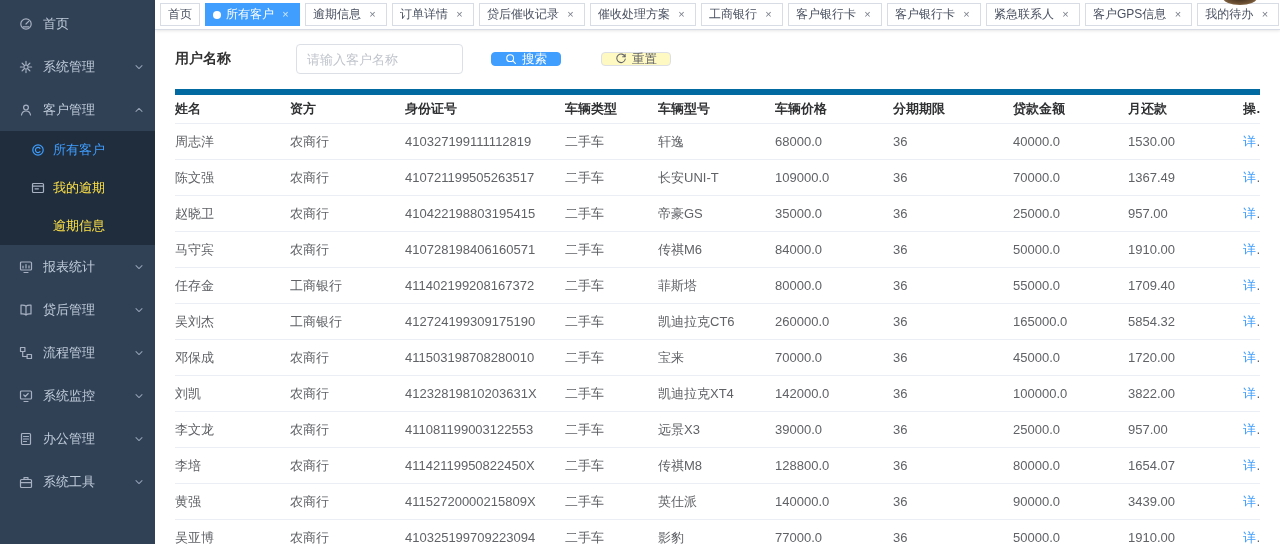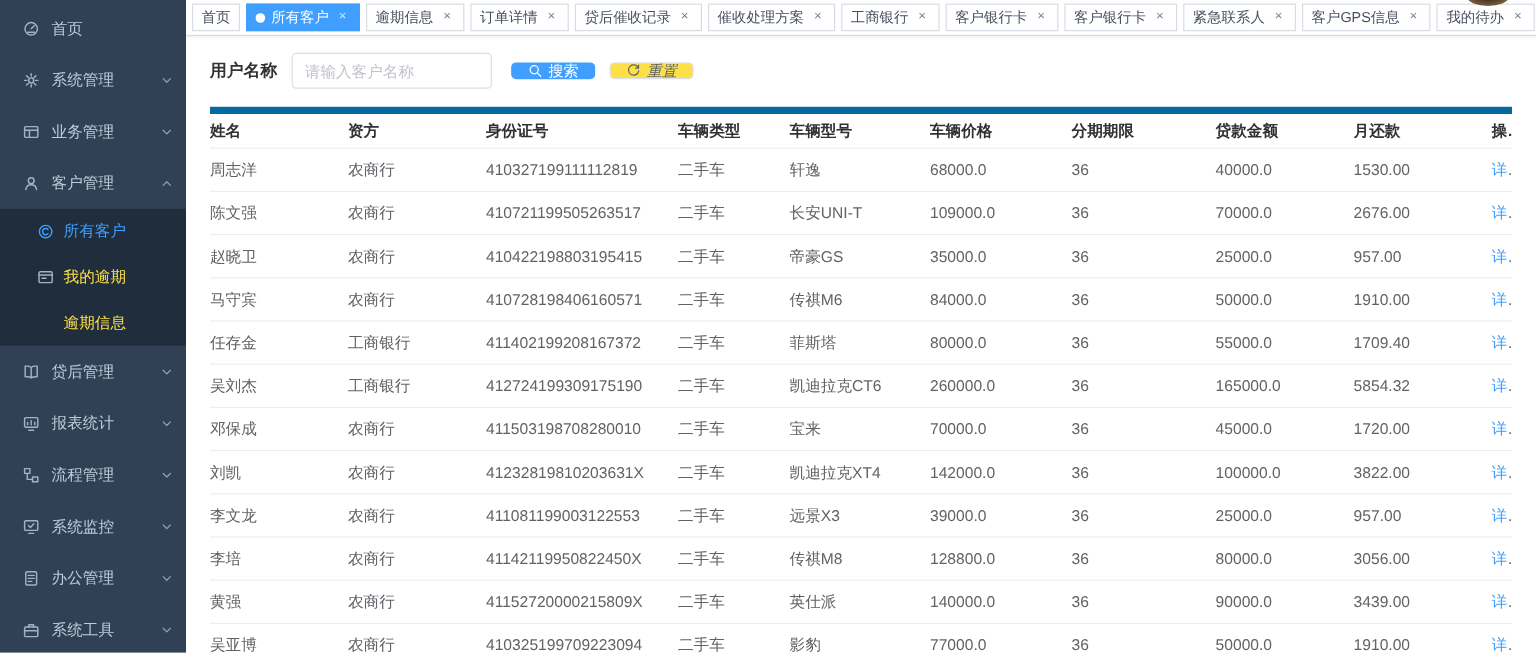--- a/index.html
+++ b/index.html
@@ -28,30 +28,30 @@
     display:flex;align-items:center;padding-left:5px;overflow:hidden;white-space:nowrap;position:relative;z-index:2;}
   .tag{display:inline-flex;align-items:center;height:23px;line-height:21px;border:1px solid #d8dce5;background:#fff;
     color:#495060;font-size:12px;padding:0 7px;margin-right:5px;cursor:pointer;box-sizing:border-box;flex:none;}
   .tag .dot{width:8px;height:8px;border-radius:50%;background:#fff;margin-right:5px;display:none;}
   .tag.active{background:#409eff;border-color:#409eff;color:#fff;}
   .tag.active .dot{display:inline-block;}
   .tag .tag-close{margin-left:5px;font-size:11px;width:13px;height:13px;line-height:12px;text-align:center;border-radius:50%;color:inherit;opacity:.75;}
 
   
   .content{flex:1;background:#fff;overflow:hidden;}
-  .search-bar{display:flex;align-items:center;margin:14px 20px 0;}
+  .search-bar{display:flex;align-items:center;margin:14px 20px 0;gap:12px;}
   .search-bar label{font-size:14px;font-weight:bold;color:#333;margin-right:12px;}
   .search-bar input{width:145px;height:28px;border:1px solid #dcdfe6;border-radius:4px;padding:0 10px;font-size:13px;color:#606266;outline:none;
-    font-family:inherit;}
+    font-family:inherit;margin-left:41px;}
   .search-bar input::placeholder{color:#c0c4cc;}
   .btn{display:inline-flex;align-items:center;height:14px;border-radius:4px;font-size:12.5px;padding:0 13px;cursor:pointer;box-sizing:border-box;
     font-family:inherit;}
   .btn .ic{width:12px;height:12px;display:inline-flex;margin-right:5px;}
   .btn.primary{background:#409eff;border:1px solid #409eff;color:#fff;margin-left:16px;}
-  .btn.plain{background:#fde047;border:1px solid #dcdfe6;color:#606266;margin-left:12px;font-style:italic;}
+  .btn.plain{background:#fef9c3;border:1px solid #dcdfe6;color:#606266;margin-left:28px;}
 
   
   .table{margin:15px 20px 0;}
   .trow{display:grid;grid-template-columns:115px 115px 160px 93px 117px 118px 120px 115px 115px 1fr;
     align-items:center;height:35px;border-bottom:1px solid #ebeef5;font-size:13px;color:#606266;}
   .trow .cell{white-space:nowrap;overflow:hidden;text-overflow:ellipsis;padding-right:6px;}
   .trow .cell:last-child{text-align:right;padding-right:0;}
   .trow.thead{height:28px;border-top:6px solid #0369a1;font-weight:bold;color:#303133;}
   .detail-link{color:#409eff;cursor:pointer;text-decoration:none;}
 </style>
@@ -72,34 +72,20 @@
         <span class="mi-label">首页</span>
       </div>
       <div class="menu-item">
         <span class="mi-icon">
           <svg width="100%" height="100%" viewBox="0 0 14 14" fill="none" stroke="currentColor" stroke-width="1.2" stroke-linecap="round" stroke-linejoin="round">
             <circle cx="7" cy="7" r="2.1"></circle>
             <path d="M7 1.4v2M7 10.6v2M1.4 7h2M10.6 7h2M3.1 3.1l1.4 1.4M9.5 9.5l1.4 1.4M10.9 3.1L9.5 4.5M4.5 9.5l-1.4 1.4"></path>
           </svg>
         </span>
         <span class="mi-label">系统管理</span>
-        <span class="mi-arrow">
-          <svg width="100%" height="100%" viewBox="0 0 14 14" fill="none" stroke="currentColor" stroke-width="1.2" stroke-linecap="round" stroke-linejoin="round">
-            <path d="M3.5 5.3L7 8.8l3.5-3.5"></path>
-          </svg>
-        </span>
-      </div>
-      <div class="menu-item">
-        <span class="mi-icon">
-          <svg width="100%" height="100%" viewBox="0 0 14 14" fill="none" stroke="currentColor" stroke-width="1.2" stroke-linecap="round" stroke-linejoin="round">
-            <rect x="1.5" y="2.5" width="11" height="9" rx="1"></rect>
-            <path d="M1.5 5.5h11M5.5 5.5v6"></path>
-          </svg>
-        </span>
-        <span class="mi-label">业务管理</span>
         <span class="mi-arrow">
           <svg width="100%" height="100%" viewBox="0 0 14 14" fill="none" stroke="currentColor" stroke-width="1.2" stroke-linecap="round" stroke-linejoin="round">
             <path d="M3.5 5.3L7 8.8l3.5-3.5"></path>
           </svg>
         </span>
       </div>
       <div class="menu-item">
         <span class="mi-icon">
           <svg width="100%" height="100%" viewBox="0 0 14 14" fill="none" stroke="currentColor" stroke-width="1.2" stroke-linecap="round" stroke-linejoin="round">
             <circle cx="7" cy="4.6" r="2.4"></circle>
@@ -133,38 +119,38 @@
           <span class="mi-label">我的逾期</span>
         </div>
         <div class="submenu-item">
           <span class="mi-icon"></span>
           <span class="mi-label">逾期信息</span>
         </div>
       </div>
       <div class="menu-item">
         <span class="mi-icon">
           <svg width="100%" height="100%" viewBox="0 0 14 14" fill="none" stroke="currentColor" stroke-width="1.2" stroke-linecap="round" stroke-linejoin="round">
-            <path d="M7 3.2C5.9 2.2 4 2 2 2.2v8.8c2-.2 3.9 0 5 1 1.1-1 3-1.2 5-1V2.2C10 2 8.1 2.2 7 3.2v8.8"></path>
-          </svg>
-        </span>
-        <span class="mi-label">贷后管理</span>
-        <span class="mi-arrow">
-          <svg width="100%" height="100%" viewBox="0 0 14 14" fill="none" stroke="currentColor" stroke-width="1.2" stroke-linecap="round" stroke-linejoin="round">
-            <path d="M3.5 5.3L7 8.8l3.5-3.5"></path>
-          </svg>
-        </span>
-      </div>
-      <div class="menu-item">
-        <span class="mi-icon">
-          <svg width="100%" height="100%" viewBox="0 0 14 14" fill="none" stroke="currentColor" stroke-width="1.2" stroke-linecap="round" stroke-linejoin="round">
             <rect x="1.5" y="2" width="11" height="8" rx="1"></rect>
             <path d="M4 8V6M7 8V4.5M10 8V5.8M5 12.5h4"></path>
           </svg>
         </span>
         <span class="mi-label">报表统计</span>
+        <span class="mi-arrow">
+          <svg width="100%" height="100%" viewBox="0 0 14 14" fill="none" stroke="currentColor" stroke-width="1.2" stroke-linecap="round" stroke-linejoin="round">
+            <path d="M3.5 5.3L7 8.8l3.5-3.5"></path>
+          </svg>
+        </span>
+      </div>
+      <div class="menu-item">
+        <span class="mi-icon">
+          <svg width="100%" height="100%" viewBox="0 0 14 14" fill="none" stroke="currentColor" stroke-width="1.2" stroke-linecap="round" stroke-linejoin="round">
+            <path d="M7 3.2C5.9 2.2 4 2 2 2.2v8.8c2-.2 3.9 0 5 1 1.1-1 3-1.2 5-1V2.2C10 2 8.1 2.2 7 3.2v8.8"></path>
+          </svg>
+        </span>
+        <span class="mi-label">贷后管理</span>
         <span class="mi-arrow">
           <svg width="100%" height="100%" viewBox="0 0 14 14" fill="none" stroke="currentColor" stroke-width="1.2" stroke-linecap="round" stroke-linejoin="round">
             <path d="M3.5 5.3L7 8.8l3.5-3.5"></path>
           </svg>
         </span>
       </div>
       <div class="menu-item">
         <span class="mi-icon">
           <svg width="100%" height="100%" viewBox="0 0 14 14" fill="none" stroke="currentColor" stroke-width="1.2" stroke-linecap="round" stroke-linejoin="round">
             <rect x="1.5" y="1.5" width="4.4" height="4"></rect>
@@ -330,21 +316,21 @@
             </div>
             <div class="trow">
               <span class="cell">陈文强</span>
               <span class="cell">农商行</span>
               <span class="cell">410721199505263517</span>
               <span class="cell">二手车</span>
               <span class="cell">长安UNI-T</span>
               <span class="cell">109000.0</span>
               <span class="cell">36</span>
               <span class="cell">70000.0</span>
-              <span class="cell">2676.00</span>
+              <span class="cell">1367.49</span>
               <span class="cell"><a class="detail-link">详情</a></span>
             </div>
             <div class="trow">
               <span class="cell">赵晓卫</span>
               <span class="cell">农商行</span>
               <span class="cell">410422198803195415</span>
               <span class="cell">二手车</span>
               <span class="cell">帝豪GS</span>
               <span class="cell">35000.0</span>
               <span class="cell">36</span>
@@ -426,21 +412,21 @@
             </div>
             <div class="trow">
               <span class="cell">李培</span>
               <span class="cell">农商行</span>
               <span class="cell">41142119950822450X</span>
               <span class="cell">二手车</span>
               <span class="cell">传祺M8</span>
               <span class="cell">128800.0</span>
               <span class="cell">36</span>
               <span class="cell">80000.0</span>
-              <span class="cell">3056.00</span>
+              <span class="cell">1654.07</span>
               <span class="cell"><a class="detail-link">详情</a></span>
             </div>
             <div class="trow">
               <span class="cell">黄强</span>
               <span class="cell">农商行</span>
               <span class="cell">41152720000215809X</span>
               <span class="cell">二手车</span>
               <span class="cell">英仕派</span>
               <span class="cell">140000.0</span>
               <span class="cell">36</span>

